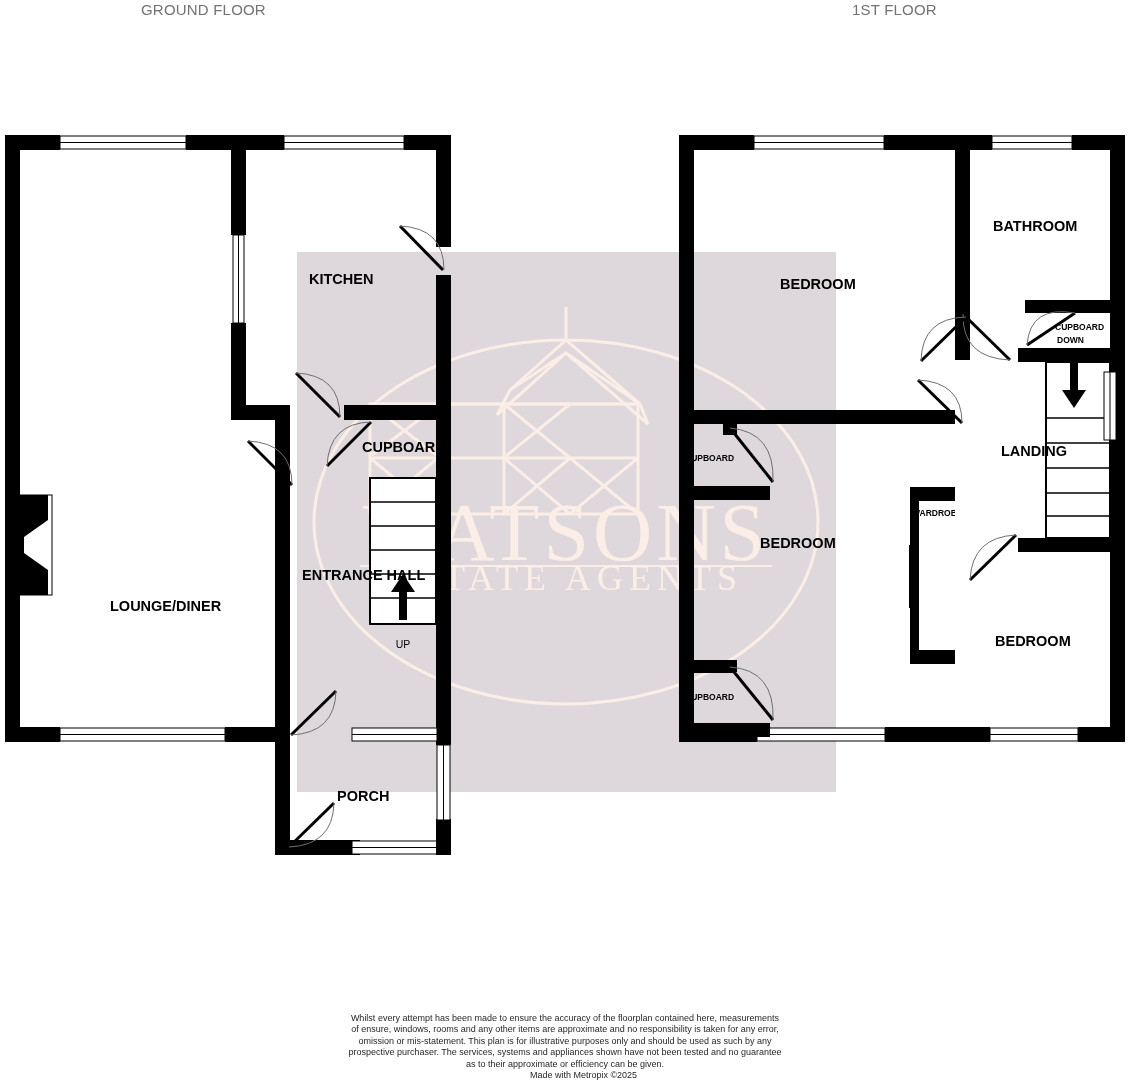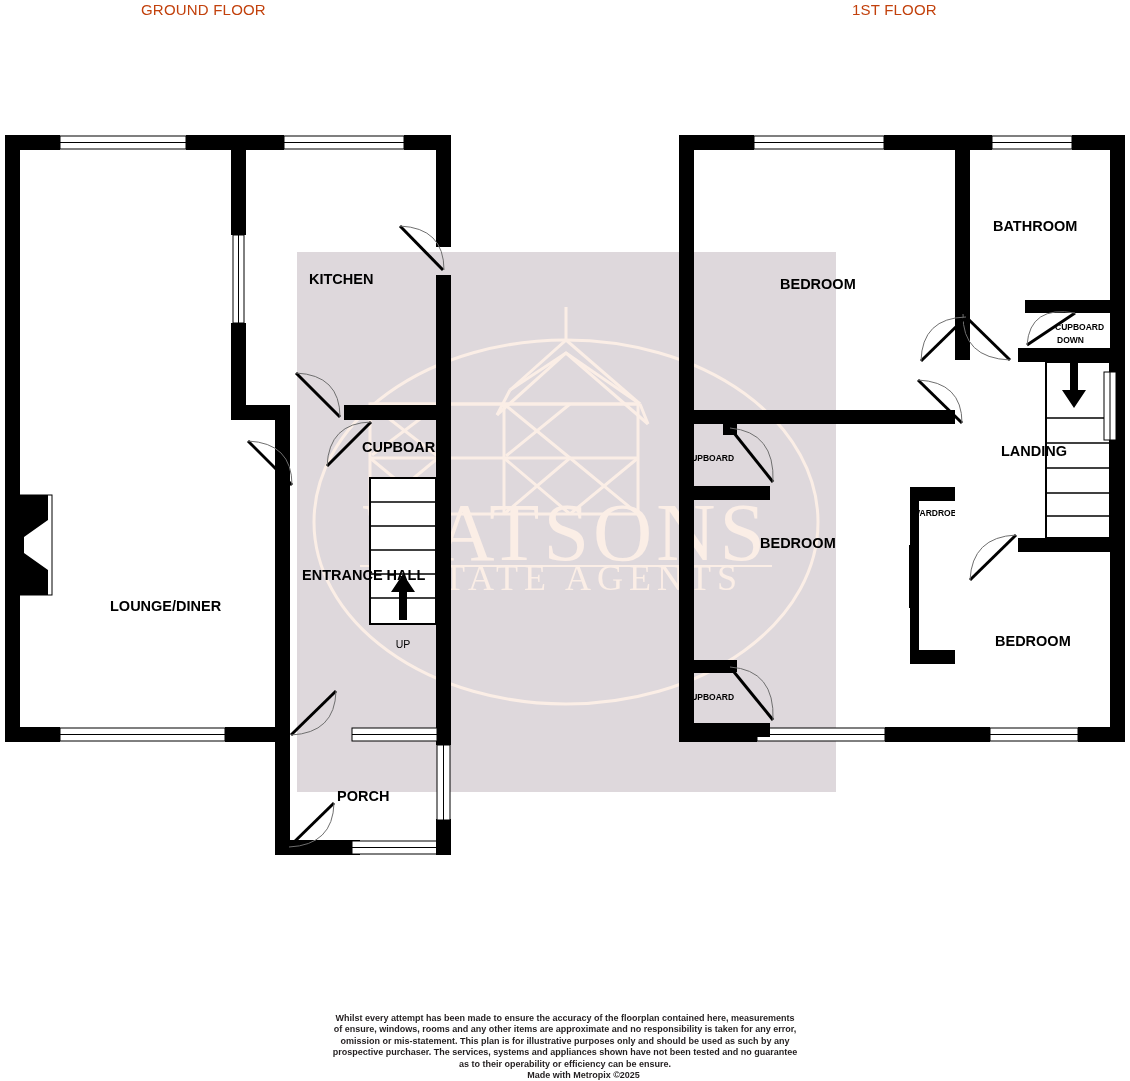--- a/index.html
+++ b/index.html
@@ -14,42 +14,41 @@
     overflow: hidden;
   }
   .floorplan-root {
     position: absolute;
     left: 0; top: 0;
     width: 1130px; height: 1081px;
   }
   .floor-title {
     position: absolute;
     font-size: 15px;
-    color: #c2410c;
+    color: #737373;
     letter-spacing: 0.2px;
     white-space: nowrap;
   }
   #title-ground { left: 141px; top: 1px; }
   #title-first  { left: 852px; top: 1px; }
 
   .svg-layer {
     position: absolute;
     left: 0; top: 0;
     width: 1130px; height: 1081px;
   }
 
   .disclaimer {
     position: absolute;
     left: 0; top: 1013px;
     width: 1130px;
     text-align: center;
     font-size: 9px;
     line-height: 11.4px;
     color: #231f20;
-    font-weight: bold;
   }
   .disclaimer .made {
     display: block;
     margin-top: 0px;
     padding-left: 37px;
   }
   .room-label {
     font-family: "Liberation Sans", sans-serif;
     font-weight: bold;
     fill: #000000;
@@ -304,17 +303,17 @@
           <rect x="910" y="503" width="45" height="20"></rect>
         </clipPath>
     </g>
   </svg>
 
   <div class="disclaimer">
     <span>Whilst every attempt has been made to ensure the accuracy of the floorplan contained here, measurements</span><br>
     <span>of ensure, windows, rooms and any other items are approximate and no responsibility is taken for any error,</span><br>
     <span>omission or mis-statement. This plan is for illustrative purposes only and should be used as such by any</span><br>
     <span>prospective purchaser. The services, systems and appliances shown have not been tested and no guarantee</span><br>
-    <span>as to their operability or efficiency can be ensure.</span><br>
+    <span>as to their approximate or efficiency can be given.</span><br>
     <span class="made">Made with Metropix ©2025</span>
   </div>
 
 </div>
 
 </body></html>

